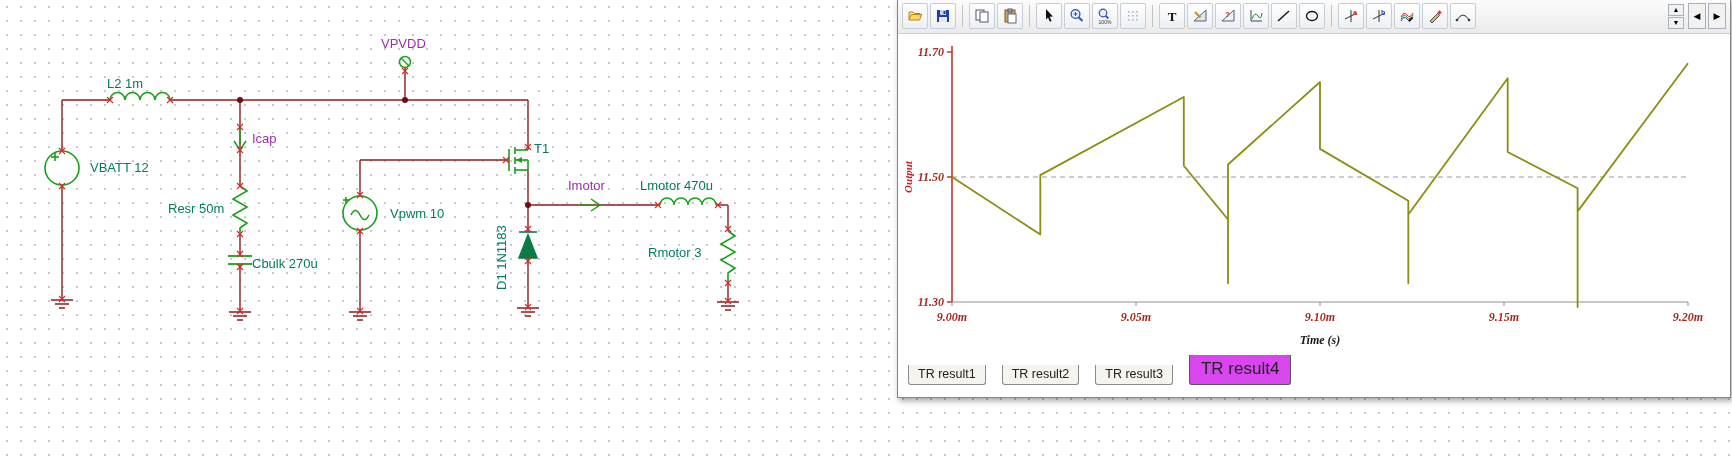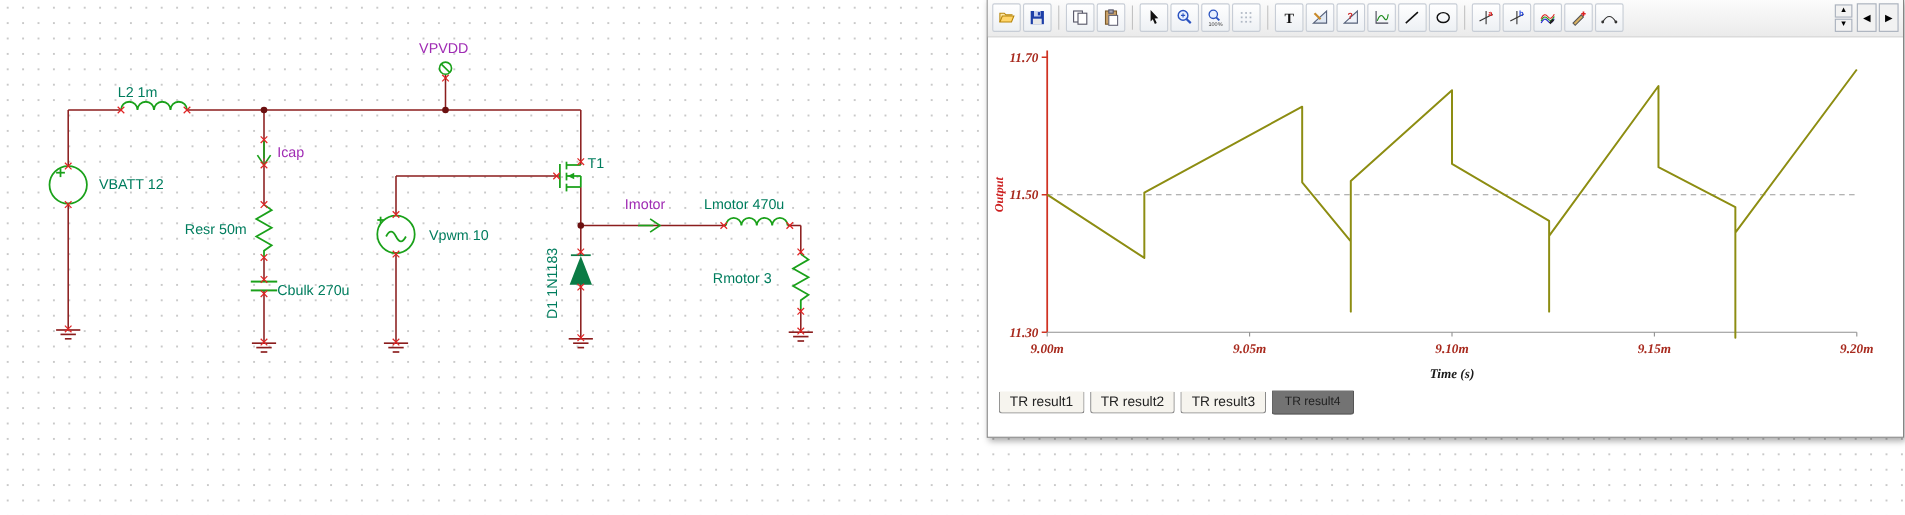--- a/index.html
+++ b/index.html
@@ -28,24 +28,24 @@
   .tb svg{display:block}
   .sep{width:1px;height:22px;background:#c2c2c2;margin:0 4px}
   .spacer{flex:1}
   .spin{display:flex;flex-direction:column;gap:1px;margin-right:2px}
   .spin button{width:16px;height:12px;font-size:7px;line-height:1;border:1px solid #a8b0bc;background:#f2f2f2;padding:0;cursor:pointer}
   .nav{width:18px;height:26px;font-size:9px;border:1px solid #a8b0bc;background:#f2f2f2;padding:0;cursor:pointer}
   #plot{display:block}
   .tick{font:italic bold 12px "Liberation Serif",serif;fill:#a82a1e}
   .axis-title{font:italic bold 12px "Liberation Serif",serif;fill:#1a1a1a}
   .axis-title-red{font:italic bold 11px "Liberation Serif",serif;fill:#cc2020}
-  .tabbar{display:flex;gap:5px;padding:1px 0 0 10px;align-items:center}
+  .tabbar{display:flex;gap:16px;padding:1px 0 0 10px;align-items:flex-end}
   .tab{font-size:12.5px;color:#222;background:#f6f4ee;border:1px solid #8a8a8a;border-top:none;
     border-radius:0 0 3px 3px;padding:2px 9px 3px;cursor:pointer;white-space:nowrap}
-  .tab.active{background:#737373;border-color:#555;padding:4px 11px 5px;font-size:11px}
+  .tab.active{background:#d946ef;border-color:#555;padding:4px 11px 5px;font-size:17px}
 </style>
 </head>
 <body>
 
 <svg id="schematic" width="900" height="468" xmlns="http://www.w3.org/2000/svg">
   <defs>
     <g id="gnd" stroke="#8b1d1d" stroke-width="1.5">
       <line x1="-11" y1="0" x2="11" y2="0"></line>
       <line x1="-7" y1="4" x2="7" y2="4"></line>
       <line x1="-3" y1="8" x2="3" y2="8"></line>

